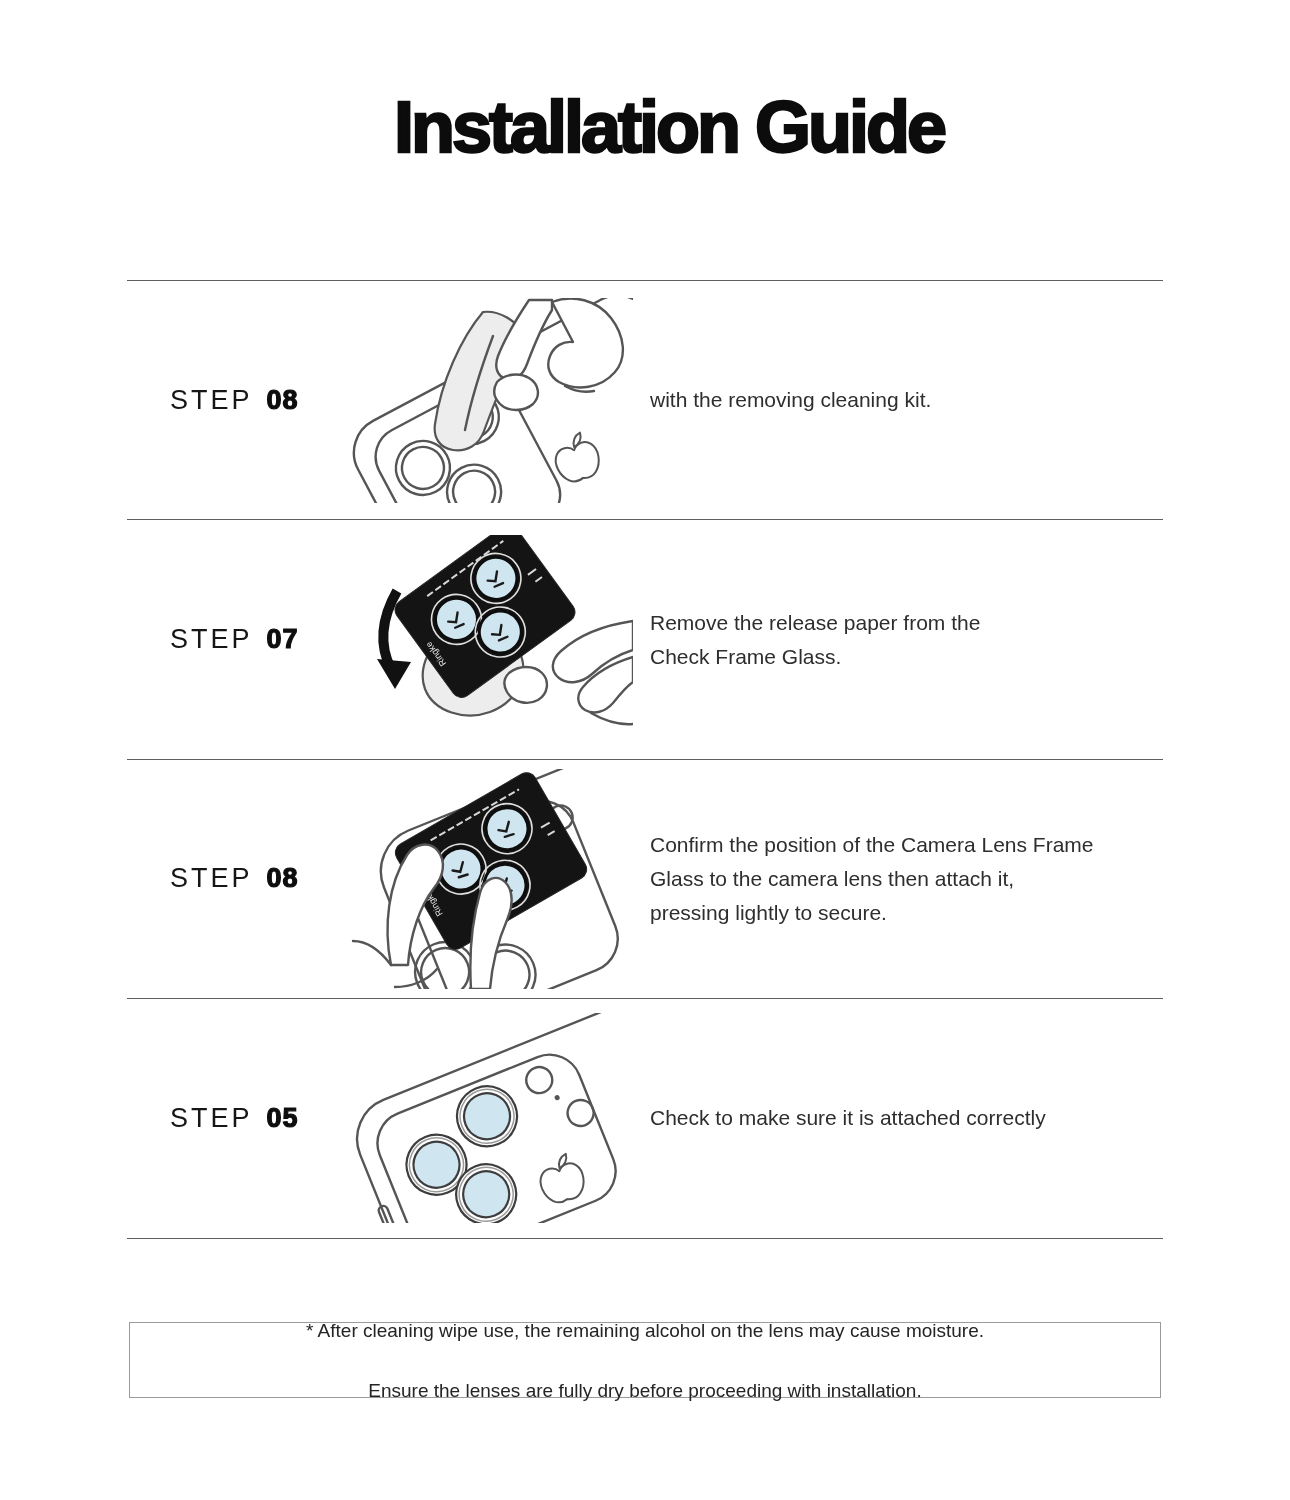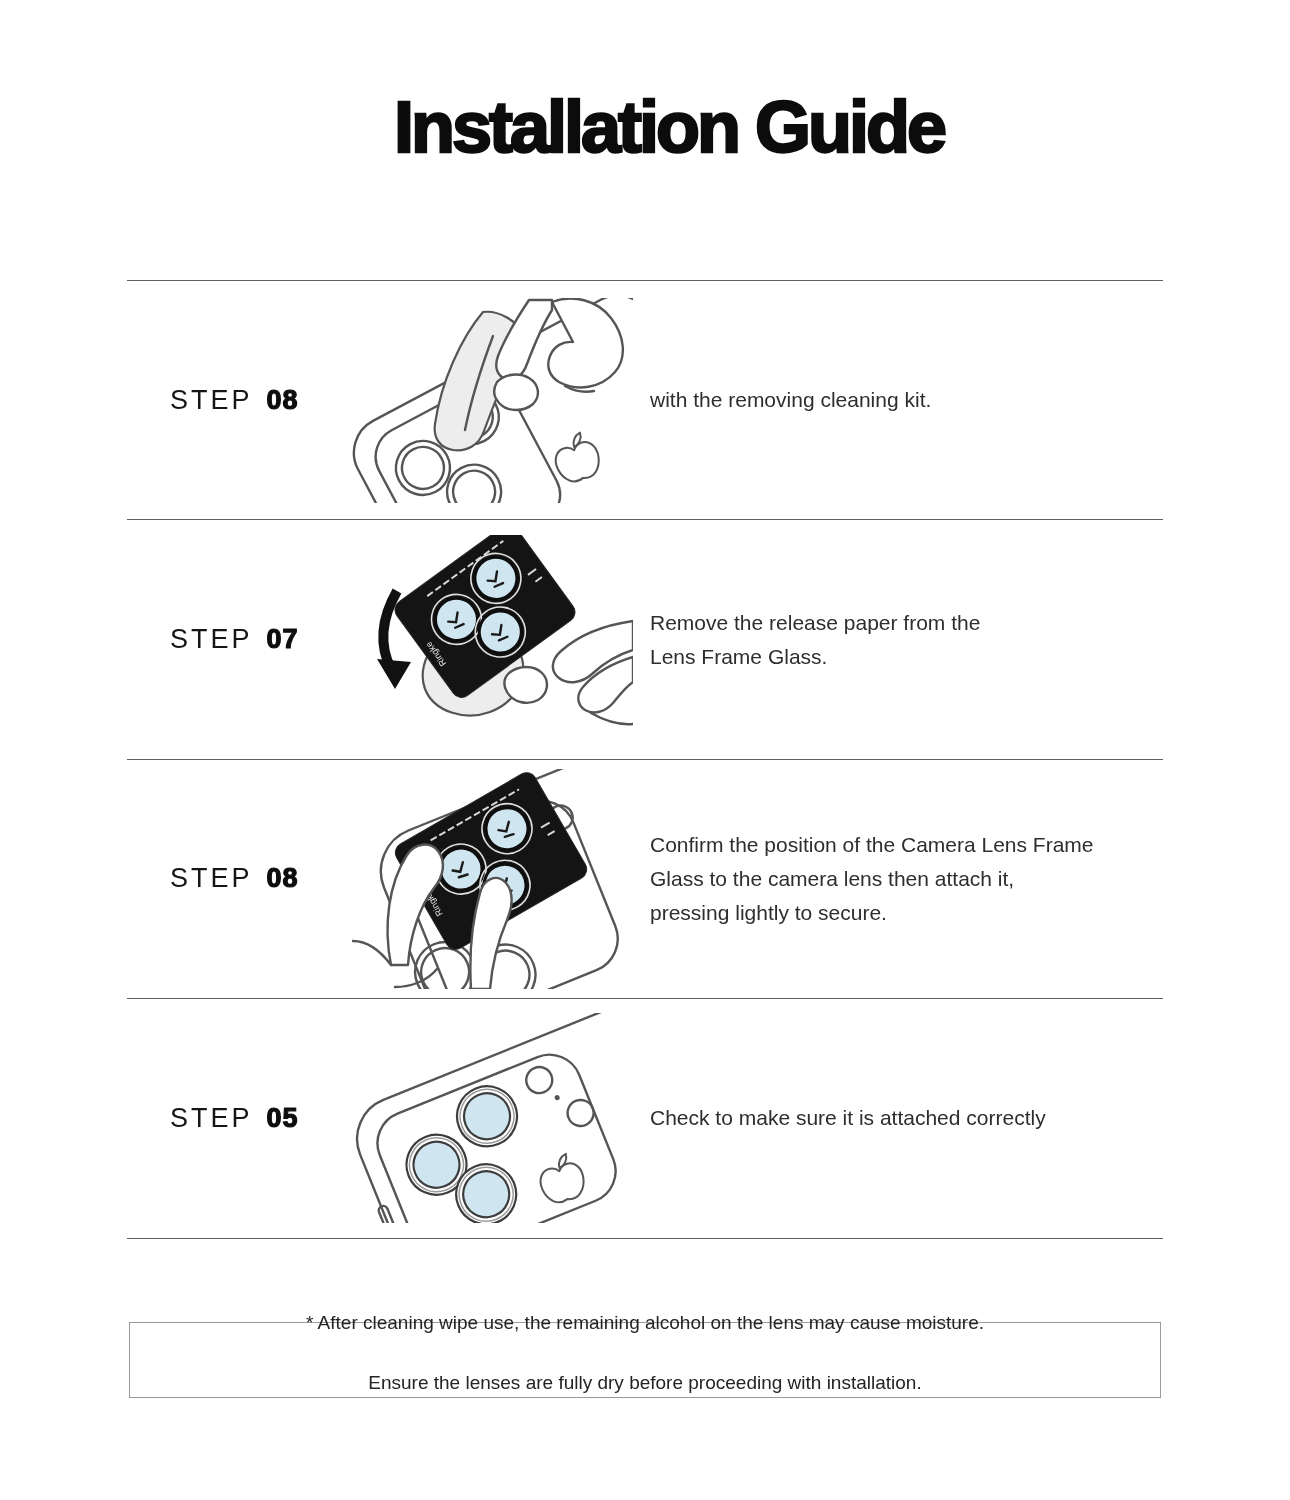--- a/index.html
+++ b/index.html
@@ -9,21 +9,21 @@
          font-size:72px;line-height:1.15;font-weight:bold;letter-spacing:-3px;
          color:#0c0c0c;margin-left:24px;-webkit-text-stroke:2.4px #0c0c0c;}
   .rows{position:absolute;top:280px;left:127px;width:1036px;border-bottom:1.6px solid #5f5f5f;}
   .row{display:flex;align-items:center;height:238.4px;border-top:1.6px solid #5f5f5f;}
   .step-label{width:148px;margin-left:43px;flex:none;display:flex;align-items:baseline;gap:14px;}
   .sw{font-size:27px;letter-spacing:3px;color:#161616;}
   .sn{font-size:27px;font-weight:bold;letter-spacing:1px;color:#0e0e0e;-webkit-text-stroke:1.2px #0e0e0e;}
   .illus{width:330px;flex:none;display:flex;justify-content:center;align-items:center;}
   .desc{padding-left:2px;font-size:21px;line-height:34px;color:#2e2e2e;}
   .note{position:absolute;left:129px;top:1322px;width:1032px;height:76px;box-sizing:border-box;
-        border:1.6px solid #9b9b9b;display:flex;flex-direction:column;justify-content:flex-end;
+        border:1.6px solid #9b9b9b;display:flex;flex-direction:column;justify-content:center;
         align-items:center;font-size:19px;line-height:29px;color:#242424;text-align:center;gap:31px;}
   
   .ln{fill:none;stroke:#555;stroke-width:2.4px;stroke-linecap:round;stroke-linejoin:round;}
   .fw{fill:#ffffff;stroke:#555;stroke-width:2.4px;stroke-linecap:round;stroke-linejoin:round;}
   .paper{fill:#ededed;stroke:#555;stroke-width:2.2px;stroke-linejoin:round;}
   .card{fill:#141414;stroke:#262626;stroke-width:1px;}
   .blue{fill:#cfe5ef;}
   .micro{stroke:#d8d8d8;stroke-width:2px;}
   .glyph{fill:none;stroke:#1b1b1b;stroke-width:2.4px;stroke-linecap:round;}
   .ringlt{fill:none;stroke:#e0e0e0;stroke-width:1.6px;}
@@ -113,21 +113,21 @@
           <g>
             <path class="fw" d="M300,86 C272,90 246,100 228,116 C218,125 217,136 226,143 C235,150 249,148 259,139 C272,127 287,119 300,115 Z"></path>
             <path class="fw" d="M300,122 C280,128 262,138 250,152 C243,160 244,170 252,175 C261,180 272,177 280,168 C288,158 294,151 300,147 Z"></path>
             <path class="fw" d="M176,138 C186,130 201,130 209,138 C217,146 215,159 205,165 C194,171 180,167 174,157 C170,150 171,143 176,138 Z"></path>
             <path class="ln" d="M258,178 C272,186 288,190 300,189"></path>
           </g>
         </svg>
       </div>
       <div class="desc">
         <div>Remove the release paper from the</div>
-        <div>Lens Frame Glass.</div>
+        <div>Check Frame Glass.</div>
       </div>
     </div>
 
     <div class="row">
       <div class="step-label">
         <span class="sw">STEP</span>
         <span class="sn">08</span>
       </div>
       <div class="illus">
         <svg width="300" height="220" viewBox="0 0 300 220">

